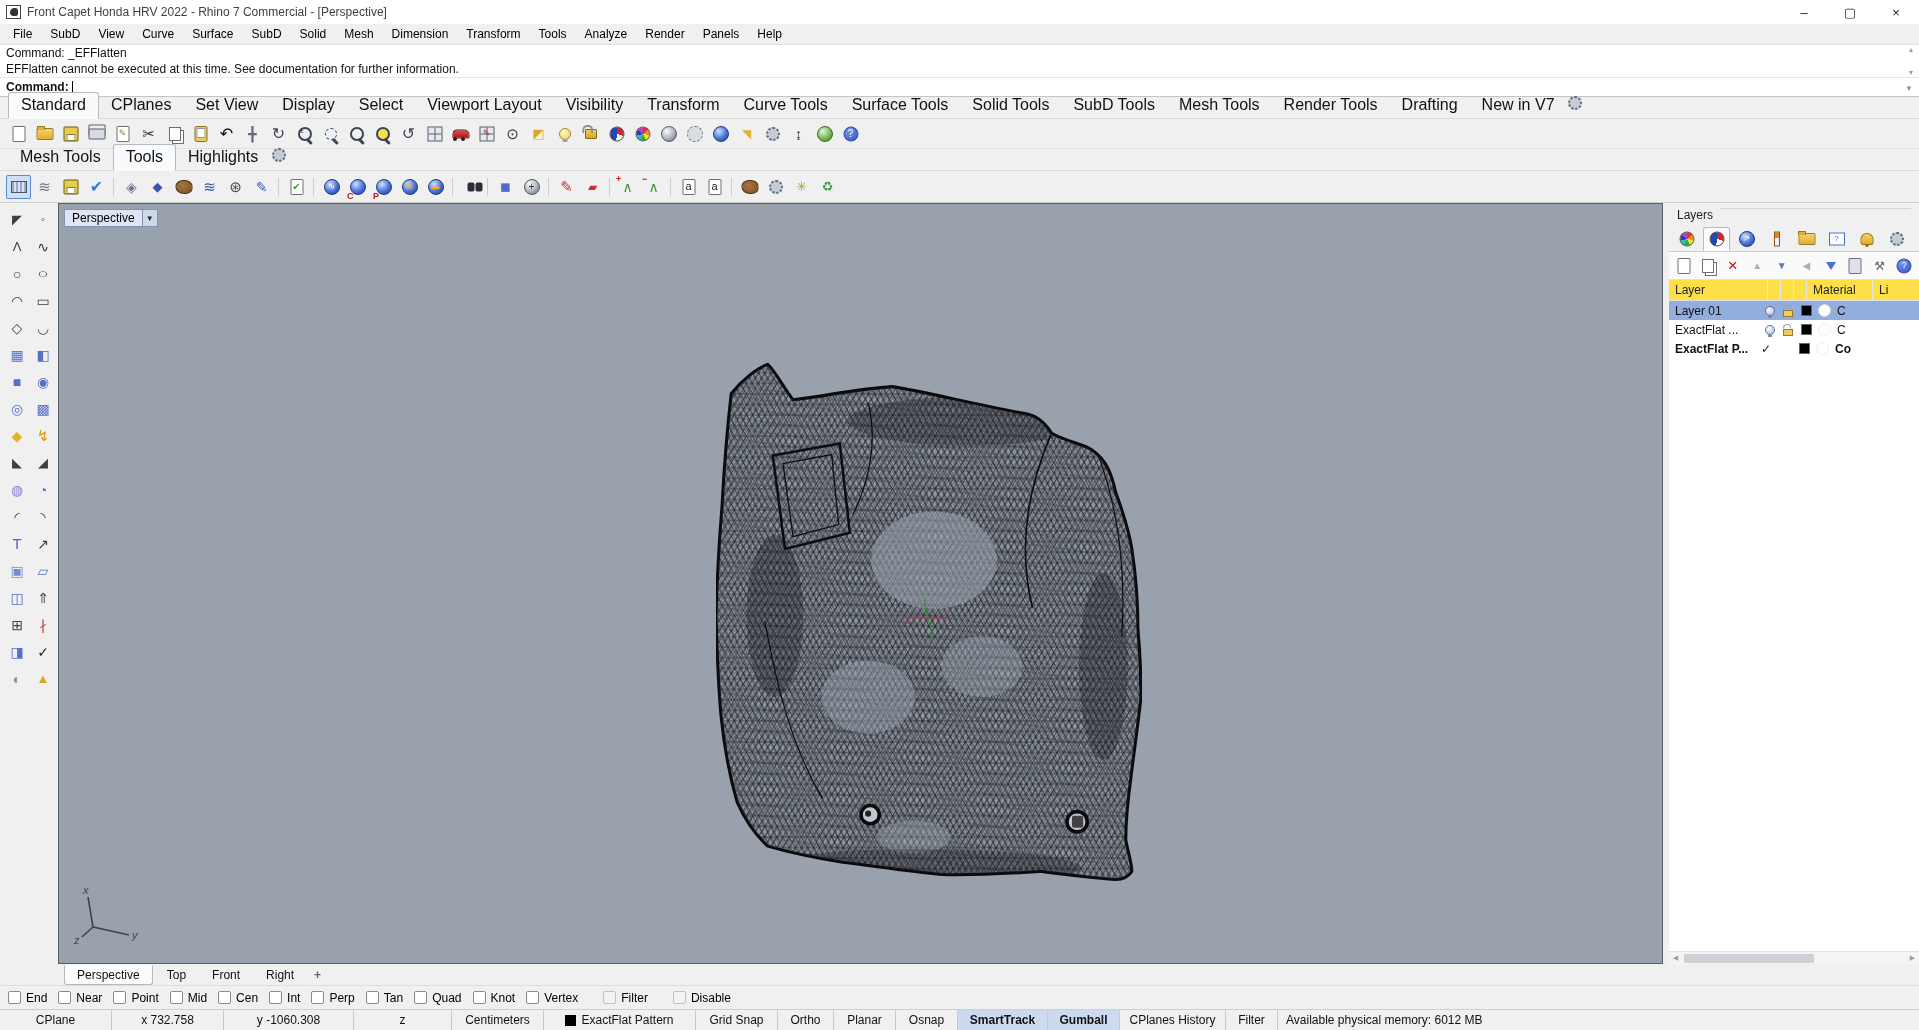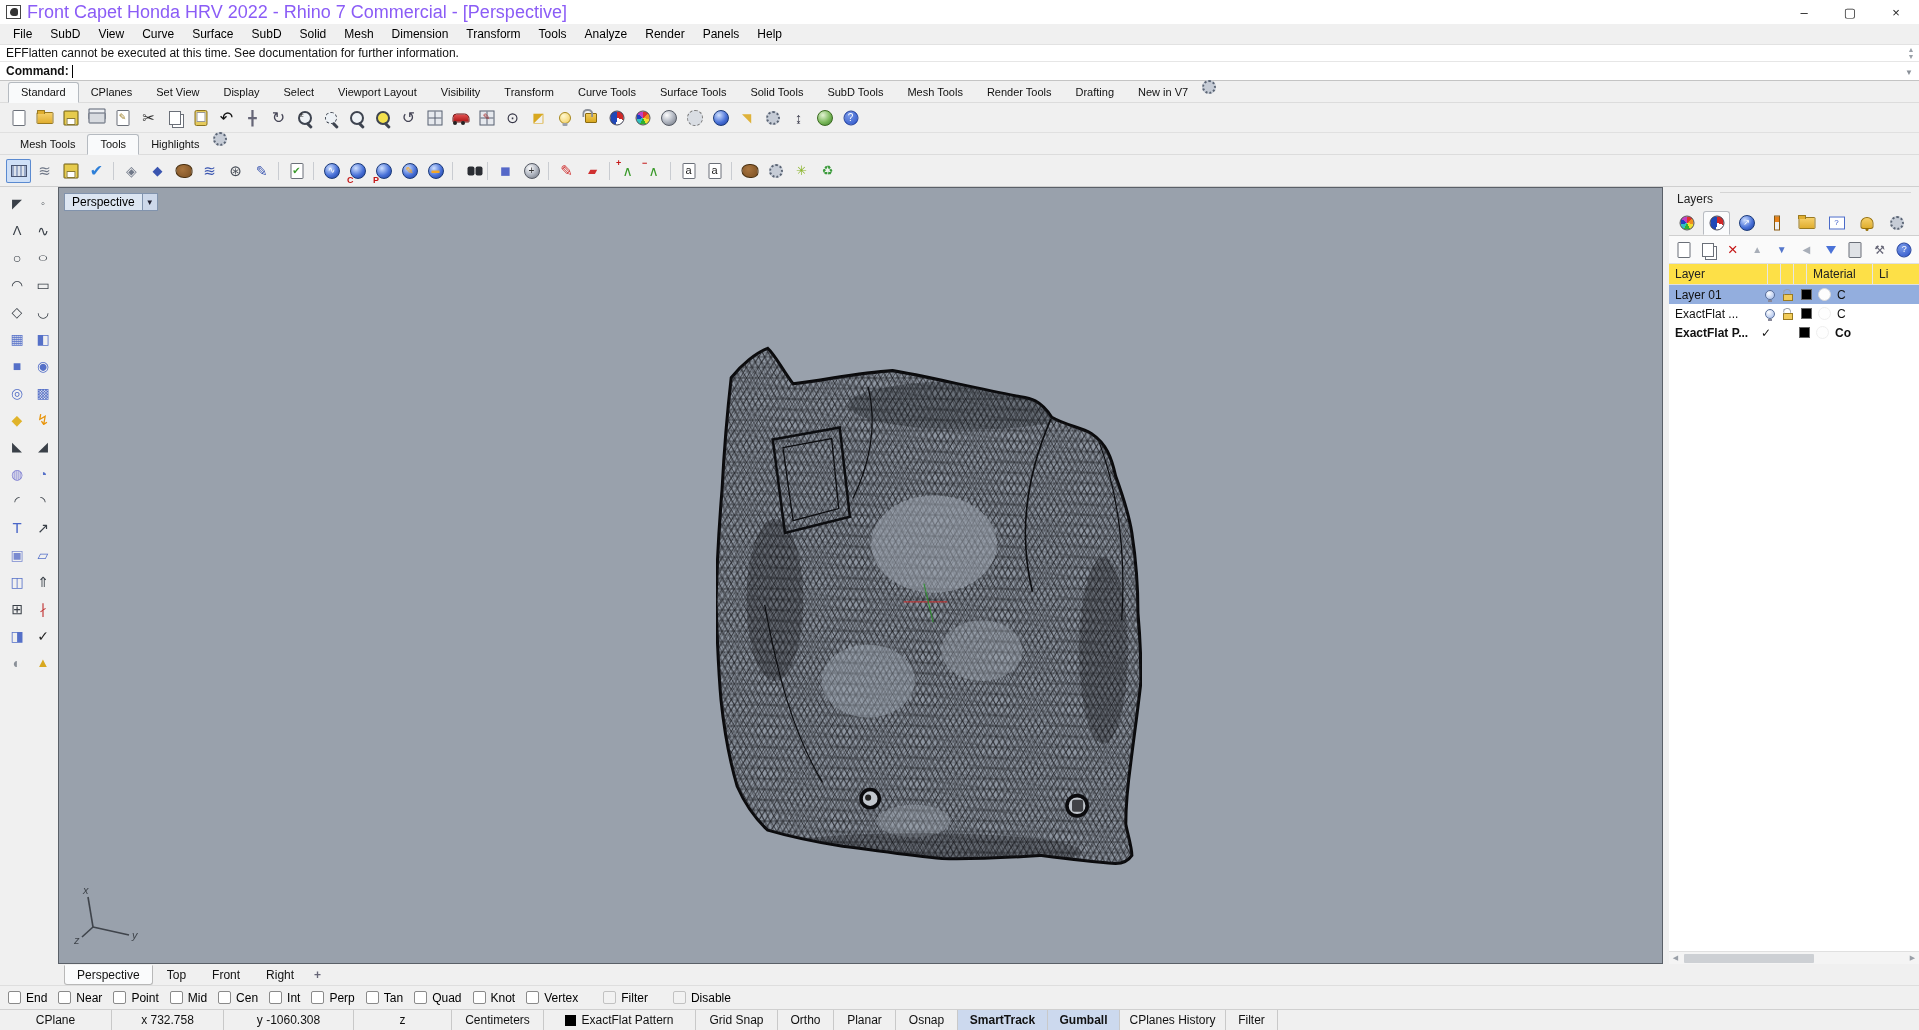--- a/index.html
+++ b/index.html
@@ -3,40 +3,40 @@
 <meta charset="utf-8">
 <style>
 *{box-sizing:border-box;margin:0;padding:0}
 html,body{width:1919px;height:1030px;overflow:hidden}
 body{font-family:"Liberation Sans","DejaVu Sans",sans-serif;font-size:12px;color:#111;background:#f0f0f0;display:flex;flex-direction:column}
 
 
 .titlebar{height:24px;background:#fff;display:flex;align-items:center;padding-left:6px;gap:6px;flex:0 0 auto}
 .appicon{width:15px;height:14px;background:#fff;border:1px solid #444;position:relative}
 .appicon::after{content:"";position:absolute;inset:2px 2px 2px 3px;background:#333;border-radius:60% 40% 30% 50%}
-.title-text{font-size:18px;color:#8b5cf6}
+.title-text{font-size:12px;color:#404040}
 .win-controls{margin-left:auto;display:flex;height:100%}
 .win-btn{width:46px;display:flex;align-items:center;justify-content:center;font-size:13px;color:#222;background:none;border:0}
 
 
 .menubar{height:20px;display:flex;align-items:center;padding-left:4px;background:#f0f0f0;flex:0 0 auto}
 .menu-item{padding:2px 9px;color:#000}
 
 
 .cmdarea{background:#fff;border-top:1px solid #e2e2e2;border-bottom:1px solid #c4c4c4;flex:0 0 auto;position:relative}
 .cmd-line{height:16px;line-height:16px;padding-left:6px;white-space:nowrap}
 .cmd-prompt{border-top:1px solid #e6e6e6;font-weight:bold;height:19px;line-height:18px;display:flex;align-items:center;padding-left:6px}
 .caret{display:inline-block;width:1px;height:13px;background:#000;margin-left:3px;animation:blink 1s steps(1) infinite}
 @keyframes blink{50%{opacity:0}}
 .cmd-scroll{position:absolute;right:2px;top:1px;bottom:20px;width:12px;display:flex;flex-direction:column;justify-content:space-between;align-items:center;color:#9aa0a8;font-size:7px}
 .cmd-dd{position:absolute;right:6px;bottom:3px;font-size:8px;color:#8a9098}
 
 
 .tabrow{height:22px;display:flex;align-items:flex-end;padding-left:8px;background:#f0f0f0;border-bottom:1px solid #dcdcdc;flex:0 0 auto;position:relative}
-.ttab{padding:3px 12px 4px;color:#111;background:none;border:0;font-size:11px}
+.ttab{padding:3px 12px 4px;color:#111;background:none;border:0;font-size:16px}
 .ttab.active{background:#f9fafb;border:1px solid #b5bac0;border-bottom-color:#f9fafb;border-radius:3px 3px 0 0;margin-bottom:-1px}
 .row-gear{position:absolute;right:4px;bottom:3px;width:16px;height:16px}
 
 
 .iconrow{display:flex;align-items:center;padding-left:6px;gap:1px;background:#f0f0f0;border-bottom:1px solid #e0e0e0;flex:0 0 auto}
 .iconrow.r1{height:30px}
 .iconrow.r2{height:32px;border-bottom:1px solid #cfcfcf}
 .tbtn{position:relative;width:25px;height:24px;background:none;border:0;padding:0}
 .tbtn .g{position:absolute;inset:0;display:flex;align-items:center;justify-content:center;font-size:13px;line-height:1;pointer-events:none}
 .tbtn .badge{position:absolute;top:-1px;left:1px;font-size:9px;font-weight:700;color:#c41616;pointer-events:none}
@@ -184,20 +184,21 @@
     <div class="menu-item">Dimension</div>
     <div class="menu-item">Transform</div>
     <div class="menu-item">Tools</div>
     <div class="menu-item">Analyze</div>
     <div class="menu-item">Render</div>
     <div class="menu-item">Panels</div>
     <div class="menu-item">Help</div>
 </div>
 
 <div class="cmdarea">
+  <div class="cmd-line">Command: _EFFlatten</div>
   <div class="cmd-line">EFFlatten cannot be executed at this time.  See documentation for further information.</div>
   <div class="cmd-prompt">
       <span>Command:</span>
       <span class="caret"></span>
     </div>
   <div class="cmd-scroll">
       <span>▲</span>
       <span>▼</span>
     </div>
   <span class="cmd-dd">▼</span>
@@ -922,13 +923,16 @@
     </div>
     <div class="scell on" style="width: 72px;">
       <span>Gumball</span>
     </div>
     <div class="scell" style="width: 106px;">
       <span>CPlanes History</span>
     </div>
     <div class="scell" style="width: 52px;">
       <span>Filter</span>
     </div>
+    <div class="scell grow">
+      <span>Available physical memory: 6012 MB</span>
+    </div>
 </div>
 
 </body></html>

